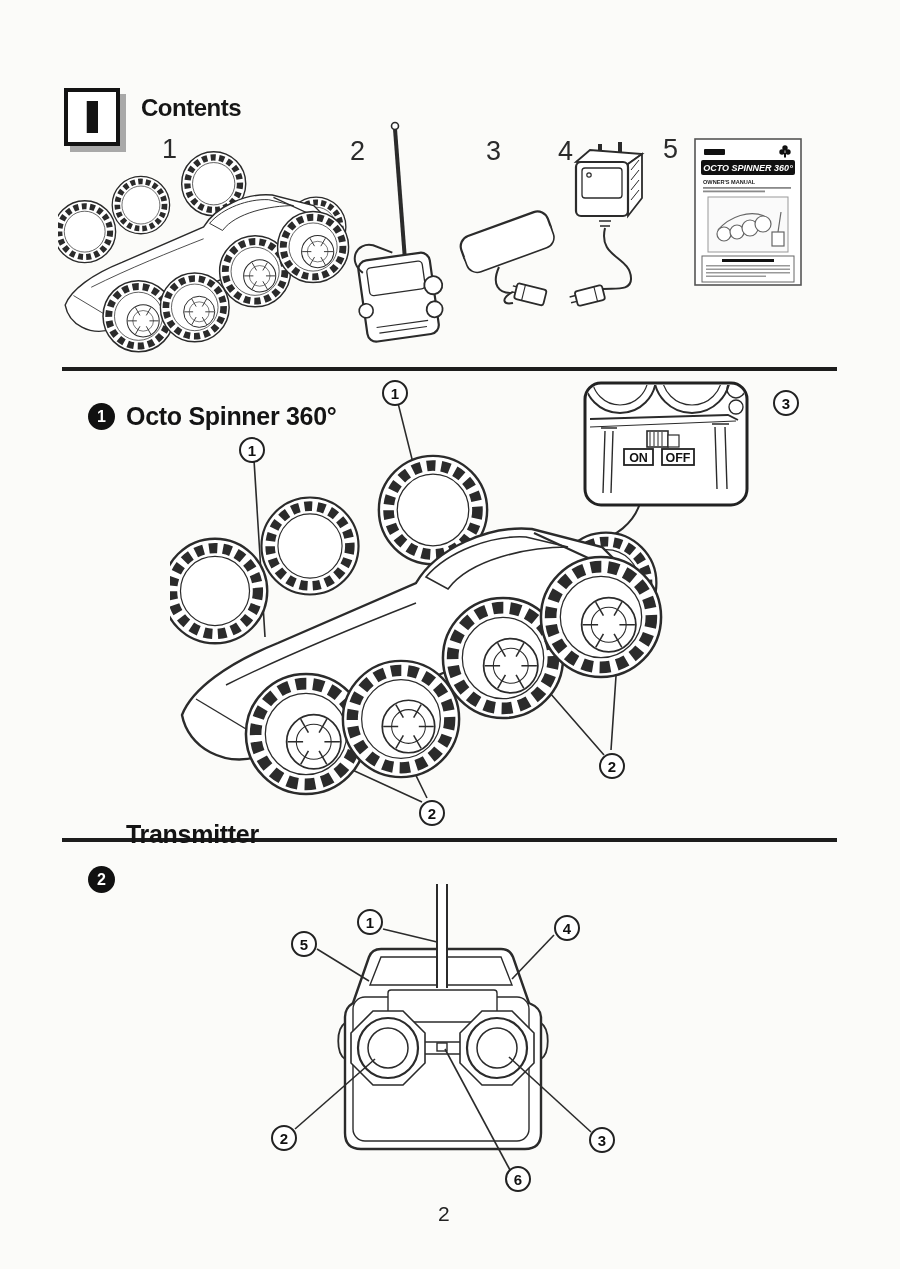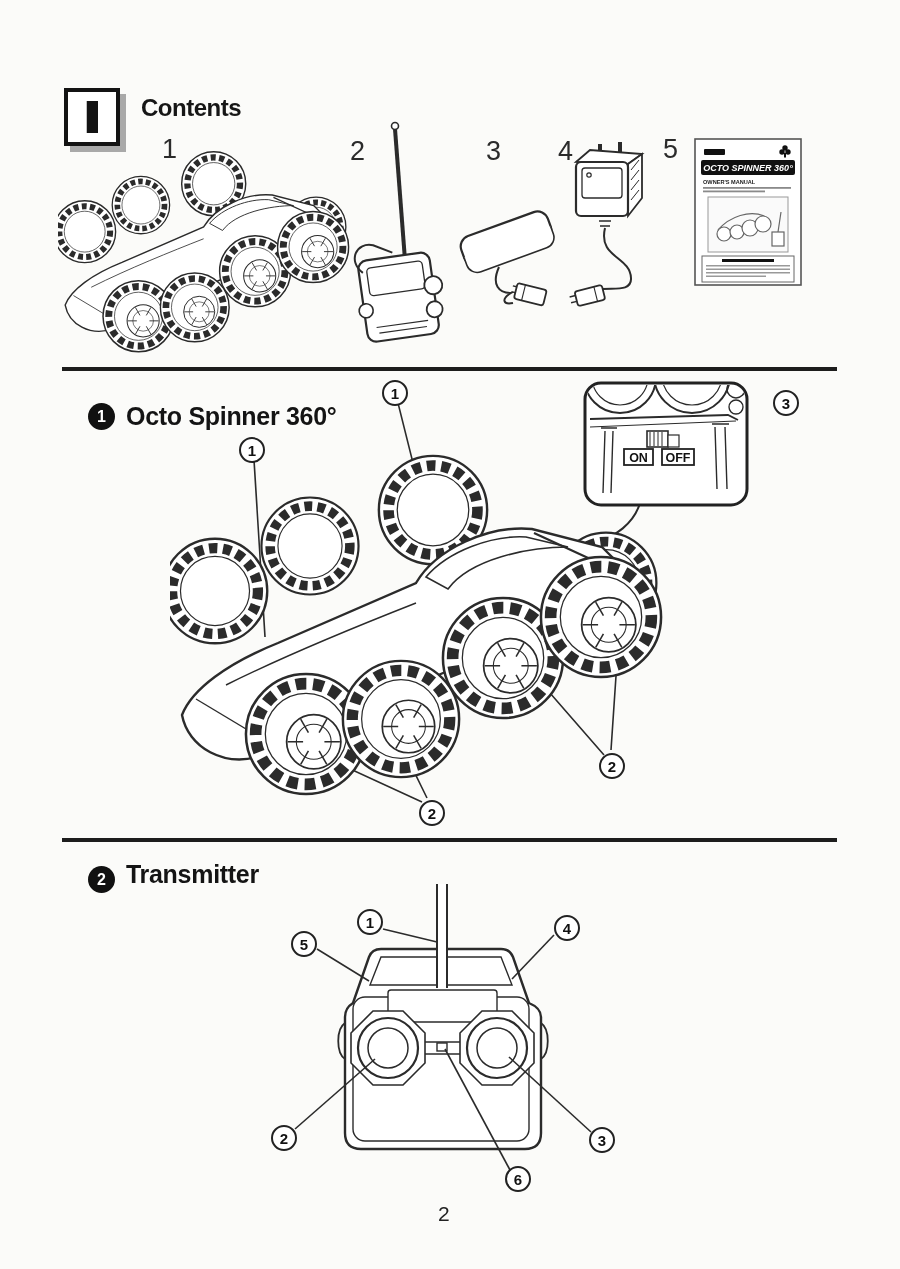--- a/index.html
+++ b/index.html
@@ -218,21 +218,21 @@
 
   <div class="callout" style="left:239px;top:437px">1</div>
   <div class="callout" style="left:382px;top:380px">1</div>
   <div class="callout" style="left:773px;top:390px">3</div>
   <div class="callout" style="left:419px;top:800px">2</div>
   <div class="callout" style="left:599px;top:753px">2</div>
 
   <div class="divider" style="top:838px"></div>
 
   <div class="marker-dot" style="left:88px;top:866px">2</div>
-  <div class="sec-title" style="left:126px;top:860px">Transmitter</div>
+  <div class="sec-title" style="left:126px;top:820px">Transmitter</div>
 
   <svg class="art" style="left:240px;top:845px" width="420" height="340" viewBox="0 0 420 340">
 
     <path d="M113,158 L129,112 Q132,104 141,104 L261,104 Q270,104 273,112 L289,158 Q301,163 301,172 L301,288 Q301,304 285,304 L121,304 Q105,304 105,288 L105,172 Q105,163 113,158 Z" fill="#fff" stroke="#2b2b2b" stroke-width="2.4"></path>
     <path d="M105,178 C96,184 96,208 105,214 M301,178 C310,184 310,208 301,214" class="ink" stroke-width="1.8"></path>
     <path d="M141,112 L261,112 L272,140 L130,140 Z" class="ink" stroke-width="1.4"></path>
     <rect x="113" y="152" width="176" height="144" rx="12" class="ink" stroke-width="1.4"></rect>
     <rect x="148" y="145" width="109" height="32" rx="3" fill="#fff" stroke="#2b2b2b" stroke-width="1.4"></rect>
 
     <g>

